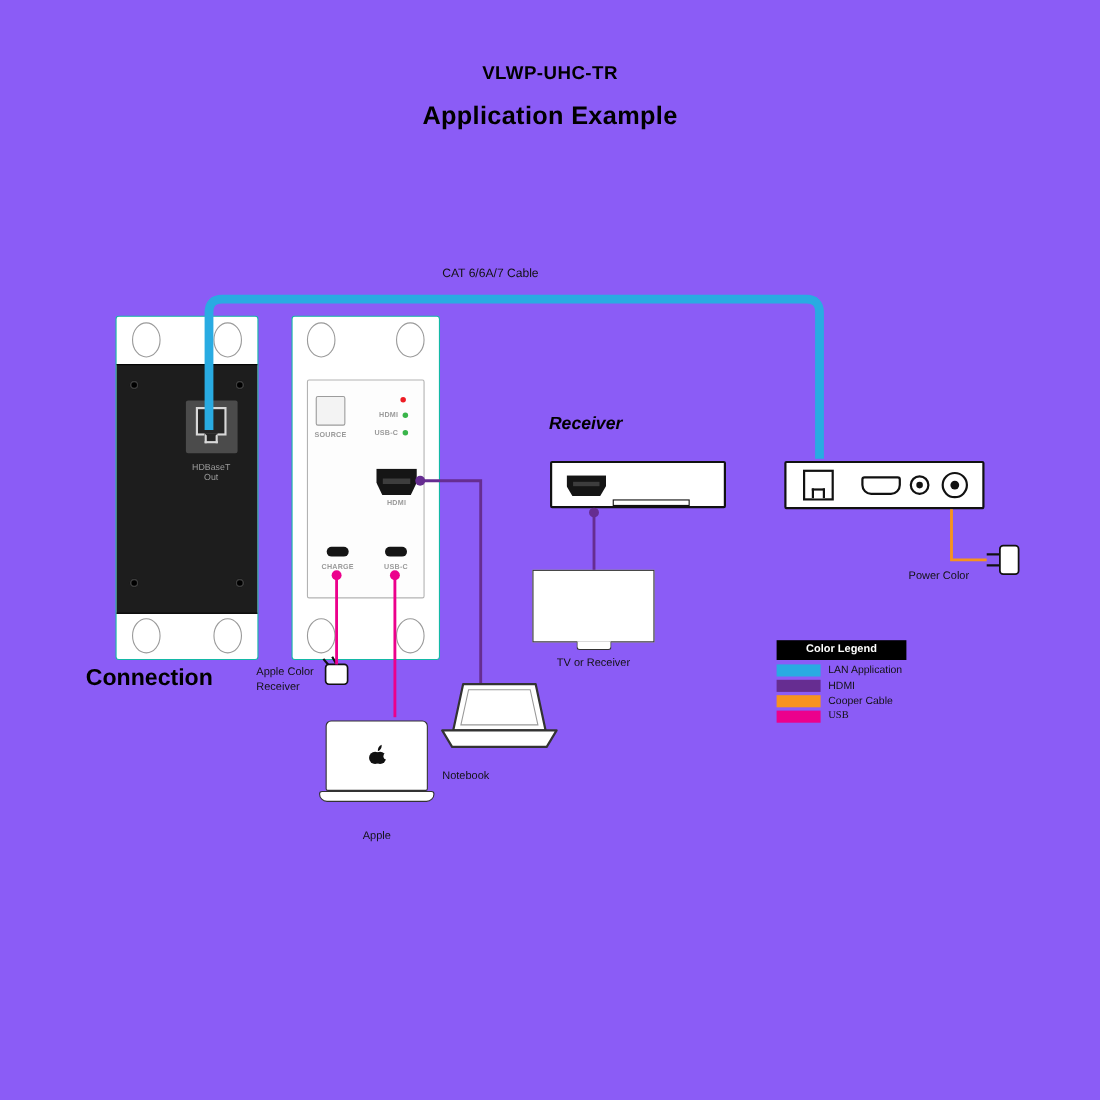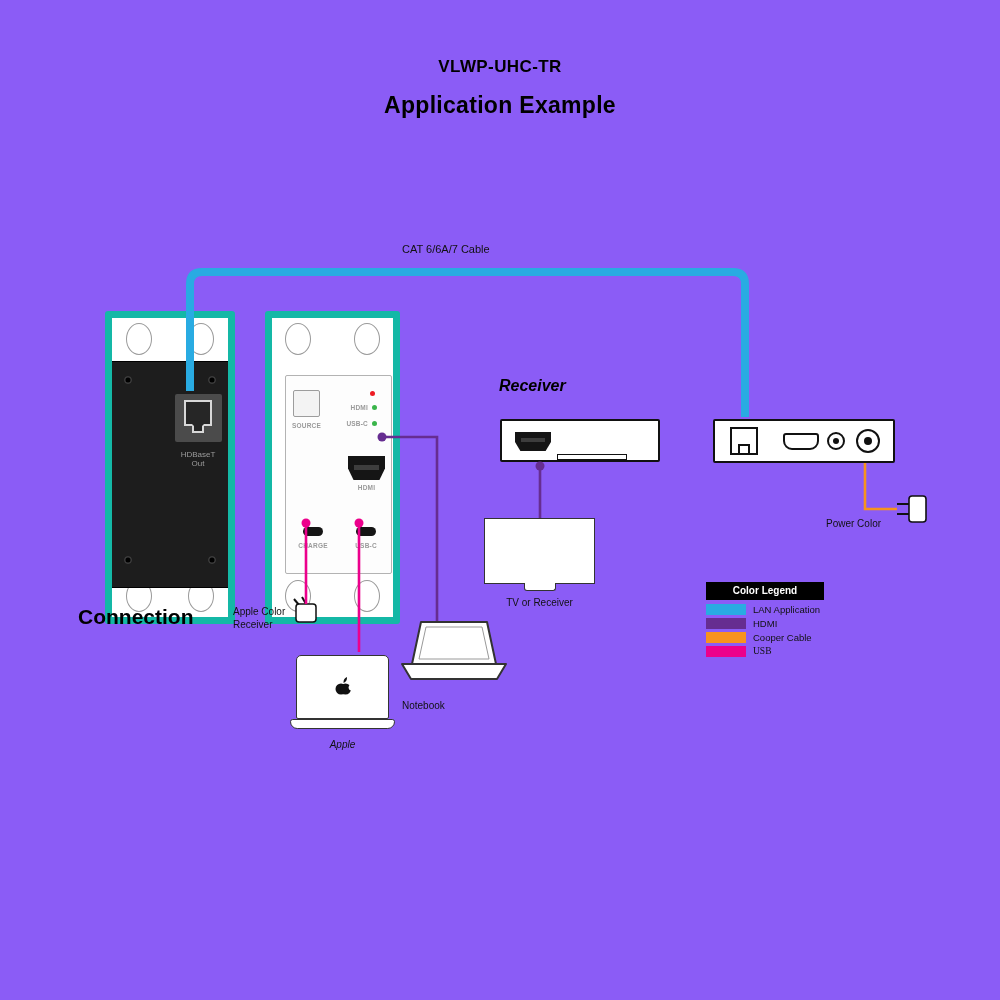--- a/index.html
+++ b/index.html
@@ -5,21 +5,21 @@
   html,body{margin:0;padding:0;background:#fff;}
   .canvas{position:relative;width:1000px;height:1000px;background:#8b5cf6;overflow:hidden;
           font-family:"Liberation Sans",sans-serif;color:#000;}
   .hdr{position:absolute;left:0;width:1000px;text-align:center;}
   .model{top:57px;font-size:17px;font-weight:800;letter-spacing:.4px;}
   .title{top:92px;font-size:23px;font-weight:800;letter-spacing:.3px;}
   .lbl{position:absolute;font-size:11px;color:#111;}
   .lbl10{position:absolute;font-size:10px;color:#111;}
   .big-label{position:absolute;font-weight:700;color:#000;}
 
-  .plate{position:absolute;background:#fff;border:7px solid #14b8a6;border-radius:3px;box-sizing:border-box;margin-top:24px;}
+  .plate{position:absolute;background:#fff;border:1px solid #14b8a6;border-radius:3px;box-sizing:border-box;}
   .oval{position:absolute;width:24px;height:30px;border:1px solid #9a9a9a;border-radius:50%;background:#fff;}
   .tx-face{position:absolute;left:0;right:0;background:#1d1d1d;border-top:1px solid #000;border-bottom:1px solid #000;}
   .screw{position:absolute;width:8px;height:8px;border-radius:50%;background:#000;box-shadow:inset 0 0 0 1.5px #3c3c3c;}
   .rj45-port{position:absolute;width:47px;height:48px;background:#4b4b4b;border-radius:2px;}
   .rj45-jack{position:absolute;left:9px;top:6px;width:28px;height:26px;border:2px solid #d8d8d8;background:#262626;box-sizing:border-box;}
   .rj45-jack i{position:absolute;left:6px;bottom:-9px;width:12px;height:9px;border:2px solid #d8d8d8;border-top:2px solid #262626;background:#262626;box-sizing:border-box;display:block;}
   .tx-port-label{position:absolute;font-size:8px;line-height:9px;color:#9b9b9b;text-align:center;}
 
   .wp-face{position:absolute;background:#fdfdfd;border:1px solid #b3b3b3;border-radius:2px;box-sizing:border-box;}
   .src-btn{position:absolute;width:27px;height:27px;border:1px solid #9c9c9c;background:#f3f3f3;border-radius:2px;box-sizing:border-box;}
@@ -153,21 +153,21 @@
 
   <div class="mac-screen" style="left:296px;top:655px;width:93px;height:64px;">
     <svg style="position:absolute;left:50%;top:20px;transform:translateX(-50%);" width="20" height="22" viewBox="0 0 20 22">
       <circle cx="8" cy="13" r="5.5" fill="#111"></circle>
       <circle cx="12.5" cy="13" r="5.5" fill="#111"></circle>
       <circle cx="18.6" cy="11.5" r="3" fill="#fff"></circle>
       <path d="M10.5,7 Q10.2,2.5 14,1 Q14.3,5.5 10.5,7 Z" fill="#111"></path>
     </svg>
   </div>
   <div class="mac-base" style="left:290px;top:719px;width:105px;height:10px;"></div>
-  <div class="lbl10" style="left:296px;top:739px;width:93px;text-align:center;font-style:italic;">Apple</div>
+  <div class="lbl10" style="left:296px;top:755px;width:93px;text-align:center;">Apple</div>
 
   <svg class="ic" style="left:292px;top:596px;" width="30" height="36" viewBox="0 0 30 36">
     <line x1="7" y1="9" x2="2" y2="3" stroke="#111" stroke-width="2"></line>
     <line x1="14" y1="8" x2="10" y2="1" stroke="#111" stroke-width="2"></line>
     <rect x="4" y="8" width="20" height="18" rx="3" fill="#fff" stroke="#111" stroke-width="1.5"></rect>
   </svg>
   <div class="lbl10" style="left:233px;top:606px;">Apple Color</div>
   <div class="lbl10" style="left:233px;top:619px;">Receiver</div>
 
   <div class="legend-hdr">Color Legend</div>

